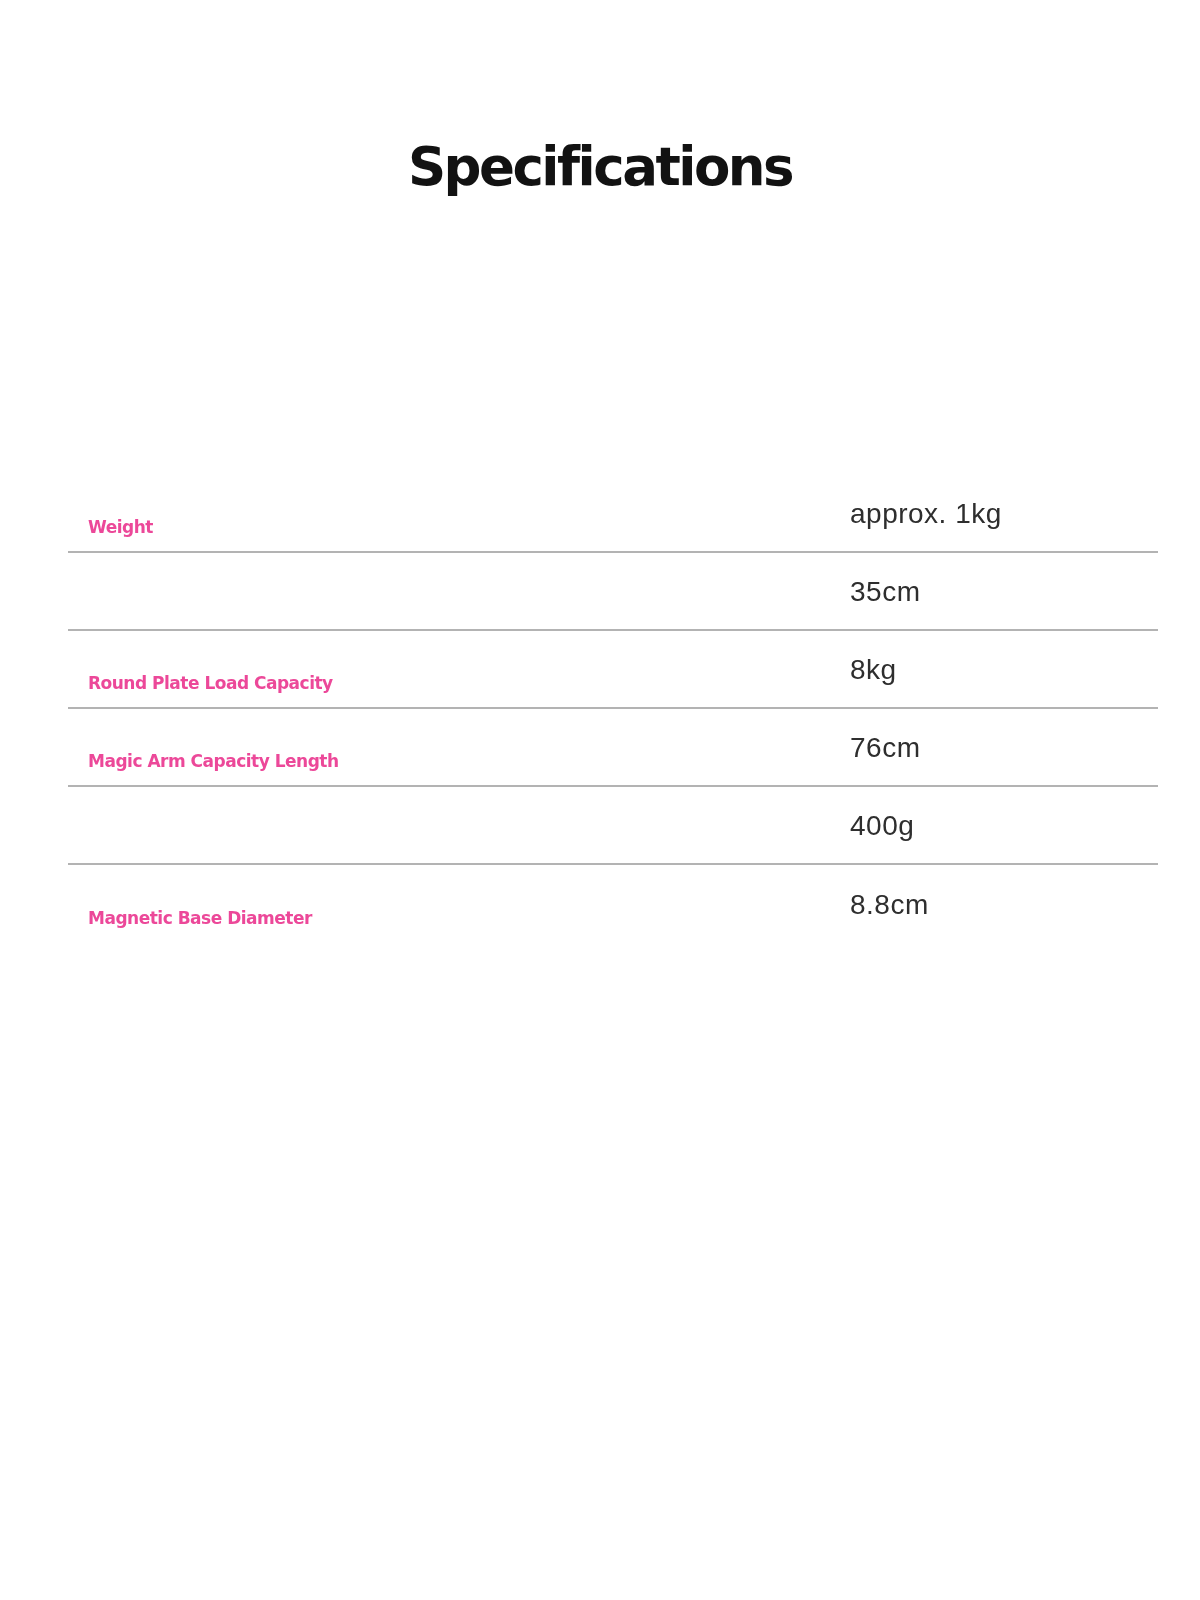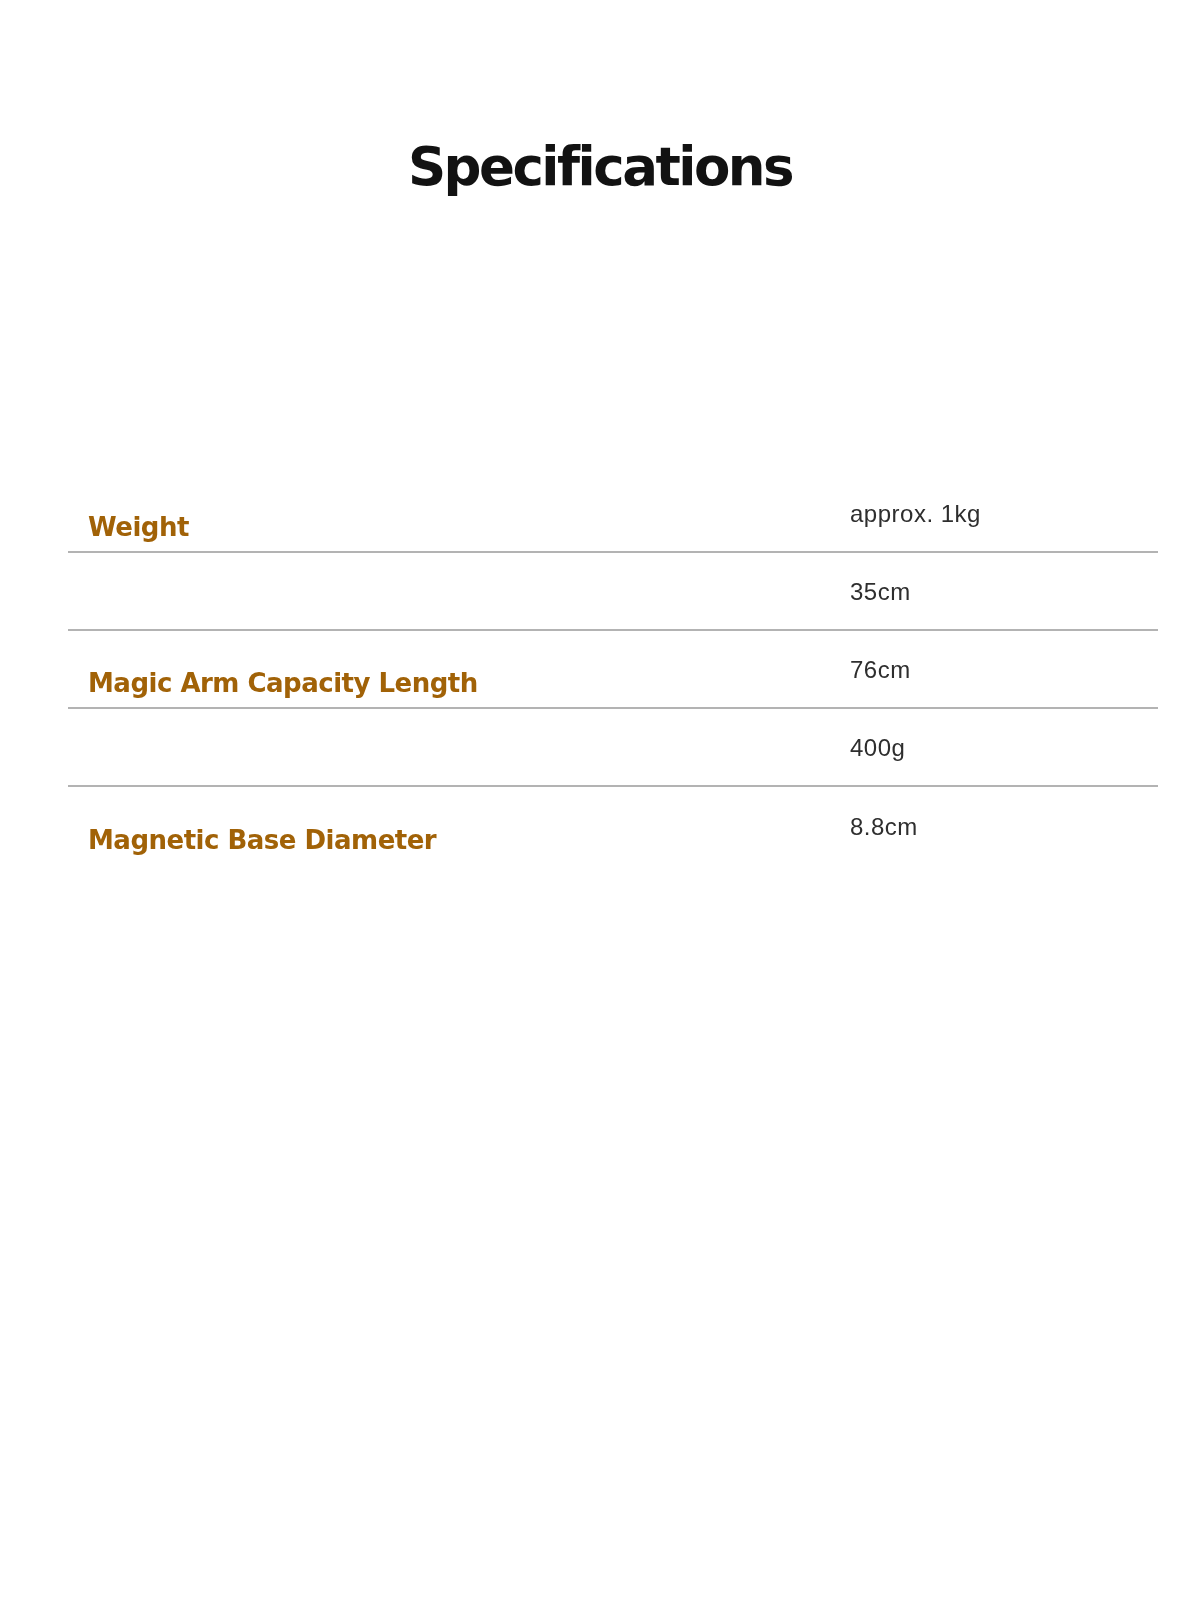--- a/index.html
+++ b/index.html
@@ -49,36 +49,36 @@
     align-items: center;
     border-bottom: 2px solid #b3b3b3;
   }
 
   .spec-row:last-child {
     border-bottom: none;
   }
 
   .spec-label {
     padding-left: 20px;
-    font-size: 26px;
+    font-size: 17px;
     font-weight: 700;
     letter-spacing: -0.5px;
-    color: #a16207;
+    color: #ec4899;
     white-space: nowrap;
     margin-top: 28px;
   }
 
   .spec-value {
     position: absolute;
     left: 782px;
     top: 50%;
     transform: translateY(-46%);
     font-family: "Liberation Sans", sans-serif;
     font-weight: 400;
-    font-size: 24px;
+    font-size: 28px;
     letter-spacing: 0.5px;
     color: #2e2e2e;
     white-space: nowrap;
   }
 </style>
 </head>
 <body>
 
 <div class="page">
 
@@ -88,20 +88,24 @@
 
     <div class="spec-row">
       <div class="spec-label">Weight</div>
       <div class="spec-value">approx. 1kg</div>
     </div>
 
     <div class="spec-row">
       <div class="spec-value">35cm</div>
     </div>
 
+    <div class="spec-row">
+      <div class="spec-label">Round Plate Load Capacity</div>
+      <div class="spec-value">8kg</div>
+    </div>
 
 
     <div class="spec-row">
       <div class="spec-label">Magic Arm Capacity Length</div>
       <div class="spec-value">76cm</div>
     </div>
 
     <div class="spec-row">
       <div class="spec-value">400g</div>
     </div>

